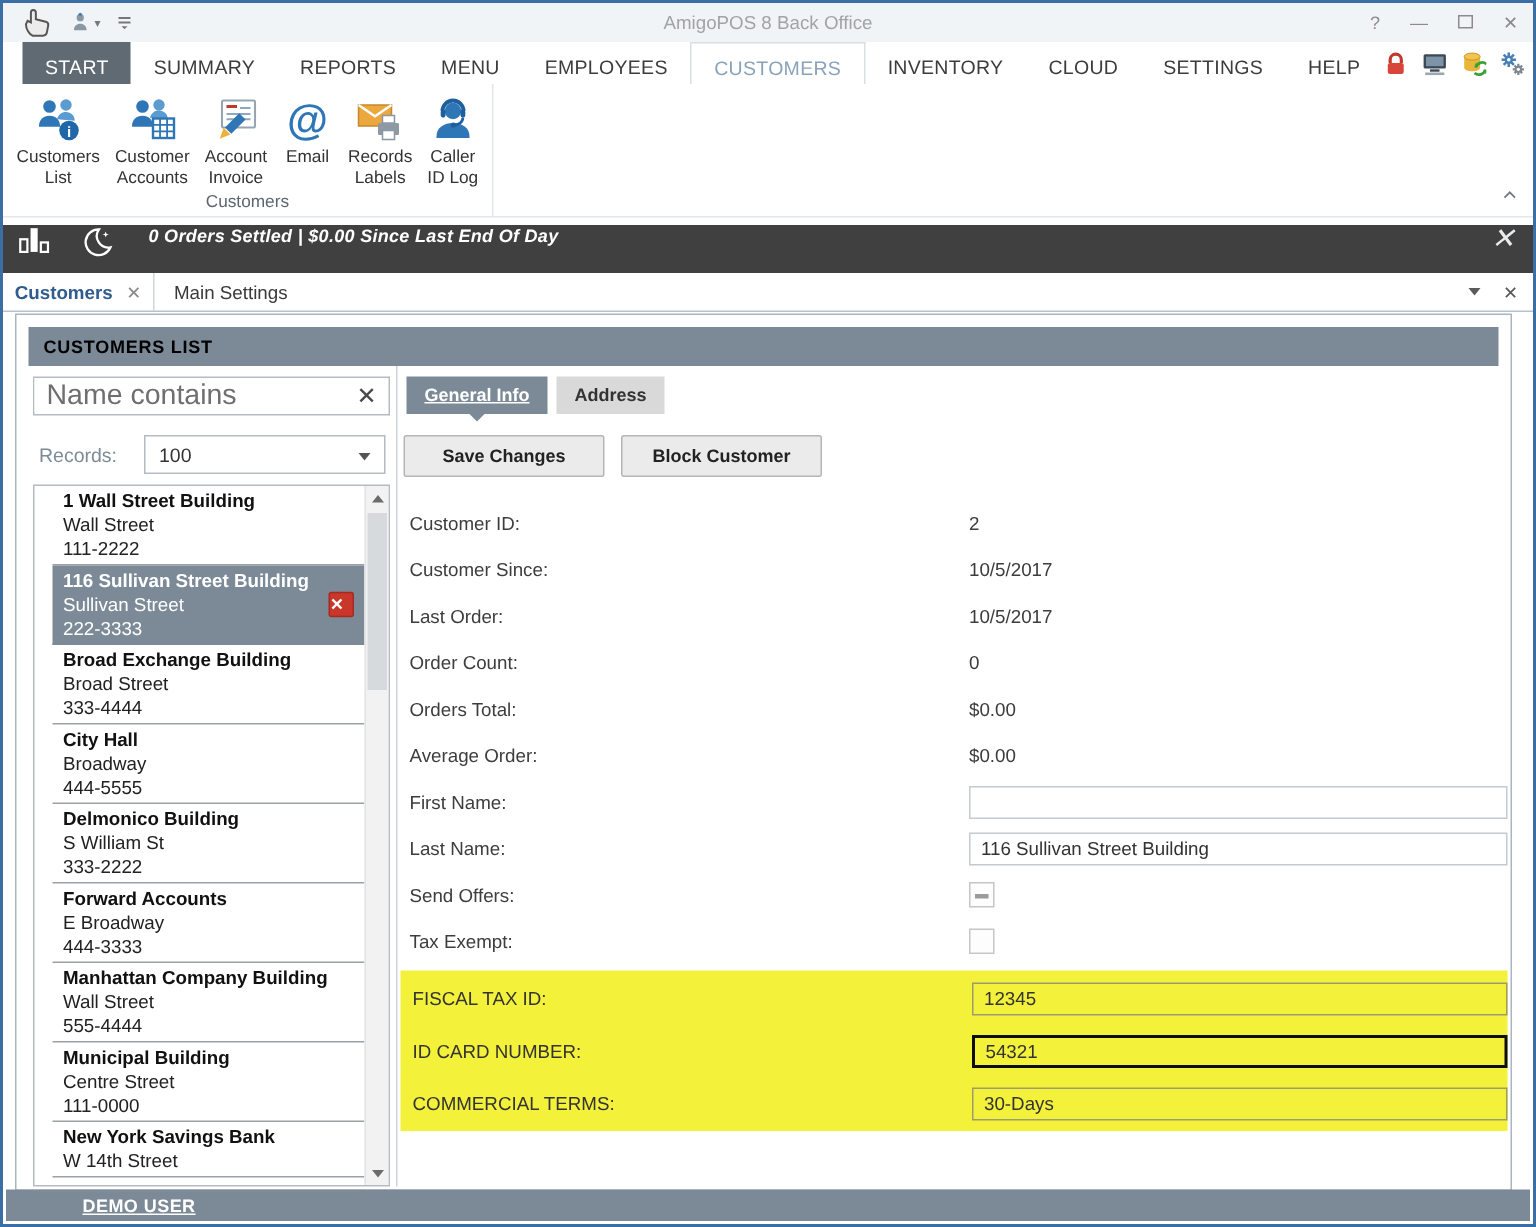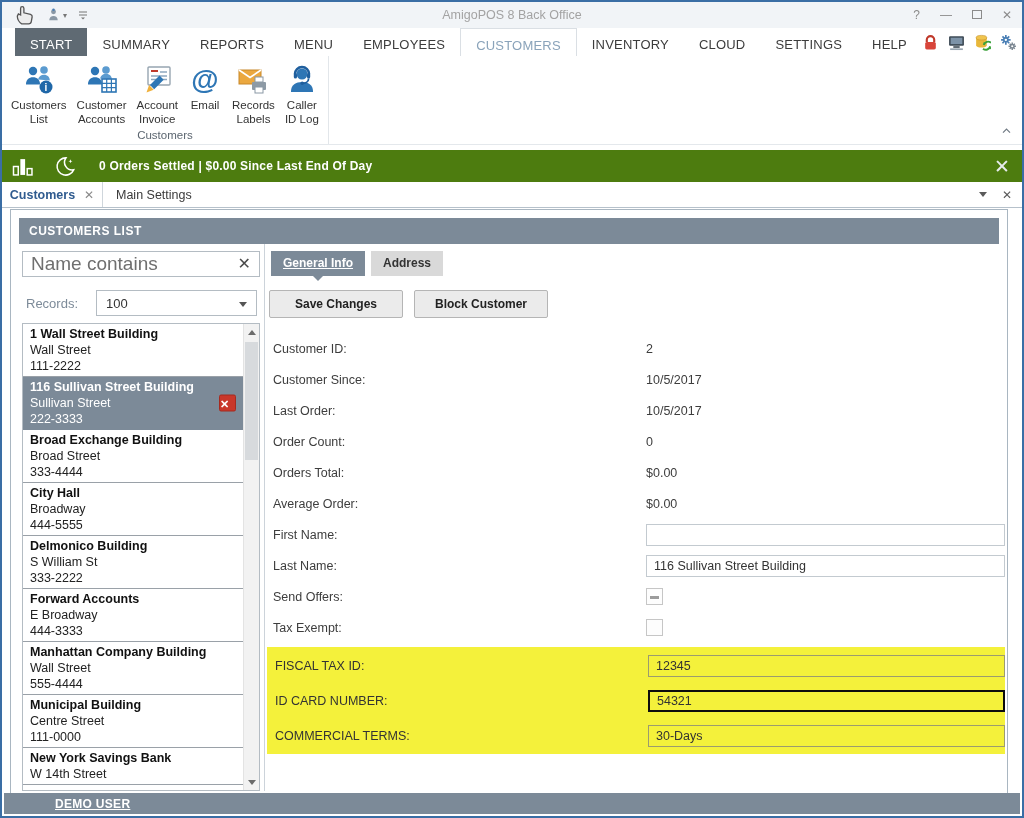--- a/index.html
+++ b/index.html
@@ -29,53 +29,53 @@
   .ribbon { height:89px; background:#fff; position:relative; border-bottom:1px solid #e4e8ec; }
   .ribbon-group { display:inline-flex; flex-direction:column; height:100%; border-right:1px solid #e2e6ea; padding:0 4px; position:relative; }
   .tool-row { display:flex; align-items:flex-start; padding-top:4px; }
   .tool-btn { min-width:44px; padding:2px 5px 0; display:flex; flex-direction:column; align-items:center; cursor:default; }
   .tb-icon { height:36px; display:flex; align-items:center; justify-content:center; }
   .tb-label { font-size:11.5px; color:#333; text-align:center; line-height:1.25; }
   .group-label { text-align:center; font-size:11.5px; color:#5c6670; padding-bottom:3px; margin-top:auto; }
   .ribbon-collapse { position:absolute; right:10px; bottom:6px; cursor:default; }
 
   
-  .alert-bar { height:32px; margin-top:5px; background:#4d7c0f; display:flex; align-items:center; color:#fff; }
+  .alert-bar { height:32px; margin-top:5px; background:#404040; display:flex; align-items:flex-start; color:#fff;font-style:italic; }
   .ab-ico1 { margin-left:10px; display:flex; }
   .ab-ico2 { margin-left:20px; display:flex; }
   .ab-text { margin-left:22px; font-size:12px; font-weight:700; letter-spacing:.2px; }
   .ab-close { margin-left:auto; margin-right:12px; font-size:19px; font-weight:100; color:#e8ecef; line-height:1; }
 
   
   .doc-tabs { height:26px; background:#fff; display:flex; align-items:stretch; border-bottom:1px solid #b6c1cb; }
   .dtab-active { width:101px; display:flex; align-items:center; justify-content:center; gap:9px; border-right:1px solid #cfd6dc; }
   .dtab-active .lbl { color:#2f5b8f; font-size:12.5px; font-weight:700; }
   .dtab-active .x { color:#8a8a8a; font-size:12px; }
   .dtab-second { display:flex; align-items:center; padding-left:13px; font-size:12.5px; color:#3a3a3a; flex:1; }
   .dt-right { display:flex; align-items:center; gap:15px; margin-right:10px; color:#5a5a5a; }
   .dt-caret { width:0; height:0; border-left:4px solid transparent; border-right:4px solid transparent; border-top:5px solid #5a5a5a; }
   .dt-x { font-size:12px; }
 
   
   .main-box { position:absolute; left:8px; top:207px; width:998px; height:585px; border:1px solid #a9b6c1; background:#fff; }
-  .panel-header { margin:8px 8px 0; height:26px; background:#7c8a98; color:#ffffff; font-size:12px; font-weight:700; line-height:26px; padding-left:10px; letter-spacing:.5px; }
+  .panel-header { margin:8px 8px 0; height:26px; background:#7c8a98; color:#000000; font-size:12px; font-weight:700; line-height:26px; padding-left:10px; letter-spacing:.5px; }
 
   
   .left-col { position:absolute; left:11px; top:41px; width:238px; }
   .search-box { position:relative; width:238px; height:26px; border:1px solid #b4bcc3; background:#fff; }
   .search-box input { border:0; outline:none; width:205px; height:23px; padding:0 8px; font-size:19px; color:#333; font-family:inherit; }
   .search-box input::placeholder { color:#6f6f6f; opacity:1; }
   .search-clear { position:absolute; right:8px; top:2px; font-size:16px; color:#4a4a4a; font-weight:400; }
   .records-row { margin-top:13px; display:flex; align-items:center; height:26px; }
   .records-label { color:#7d8b99; font-size:13px; margin-left:4px; width:70px; }
   .select-box { position:relative; width:161px; height:26px; border:1px solid #b4bcc3; background:#fff; display:flex; align-items:center; }
   .select-box .val { font-size:13px; color:#333; padding-left:9px; }
   .select-caret { position:absolute; right:9px; top:11px; width:0; height:0; border-left:4px solid transparent; border-right:4px solid transparent; border-top:5px solid #555; }
   .cust-list { margin-top:7px; width:238px; height:468px; border:1px solid #b4bcc3; overflow:hidden; position:relative; background:#fff; }
-  .cl-items { position:absolute; left:0; top:0; right:16px; }
+  .cl-items { position:absolute; left:12px; top:0; right:16px; }
   .list-item { padding:2px 7px 2px; border-bottom:1px solid #9aa1a8; font-size:12.5px; line-height:16px; color:#222; position:relative; }
   .list-item .li-name { font-weight:700; color:#111; display:block; }
   .list-item span { display:block; }
   .list-item.selected { background:#7c8a98; color:#fff; border-bottom-color:#7c8a98; }
   .list-item.selected .li-name { color:#fff; }
   .del-btn { position:absolute; right:7px; top:50%; transform:translateY(-50%); width:17px; height:17px; background:#c9372a; border:1px solid #a52a1f; border-radius:2px; color:#fff; font-size:11px; font-weight:700; display:flex; align-items:center; justify-content:center; }
   .scrollbar { position:absolute; right:0; top:0; bottom:0; width:16px; background:#f2f2f2; border-left:1px solid #e3e3e3; }
   .sb-up, .sb-down { position:absolute; left:0; width:15px; height:16px; display:flex; align-items:center; justify-content:center; }
   .sb-up { top:0; } .sb-down { bottom:0; }
   .tri-up { width:0; height:0; border-left:4px solid transparent; border-right:4px solid transparent; border-bottom:5px solid #6b6b6b; }

